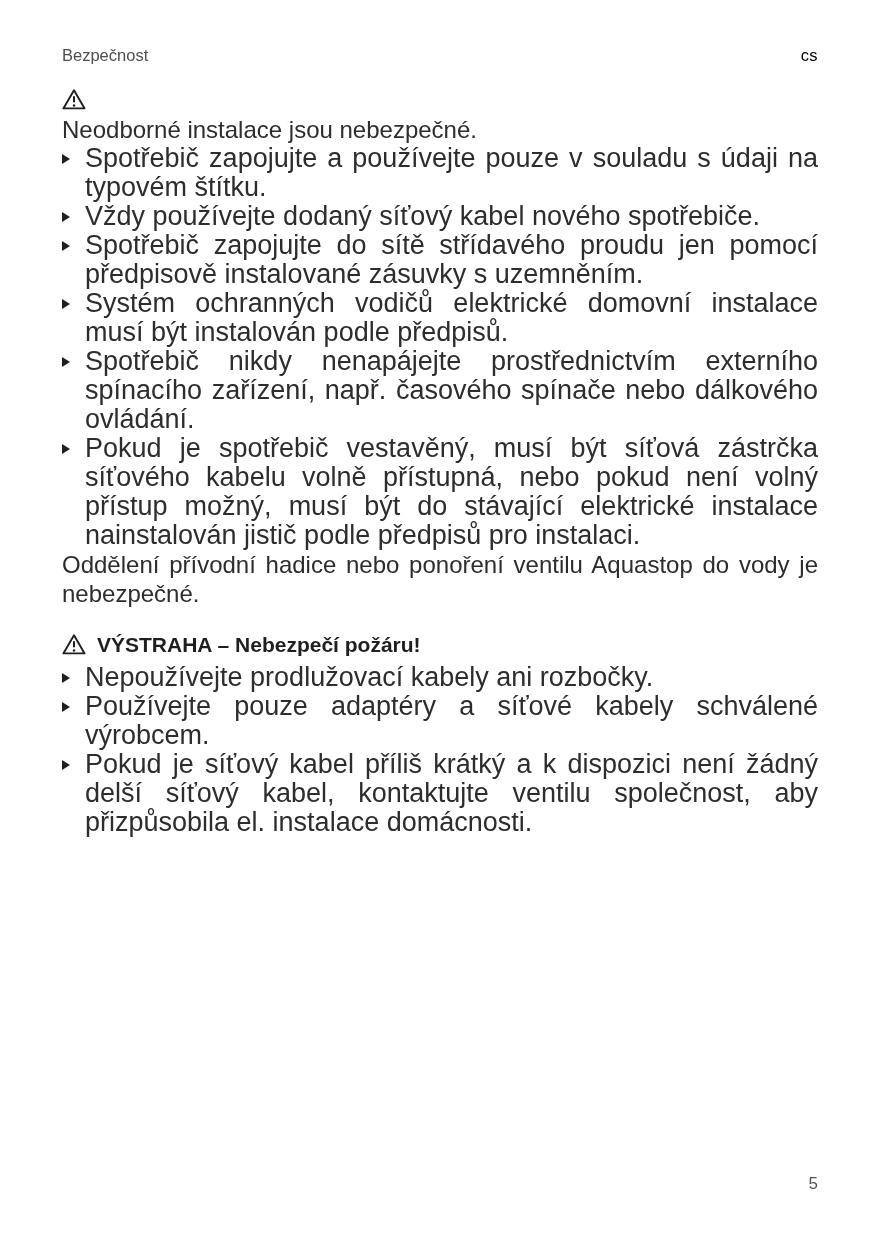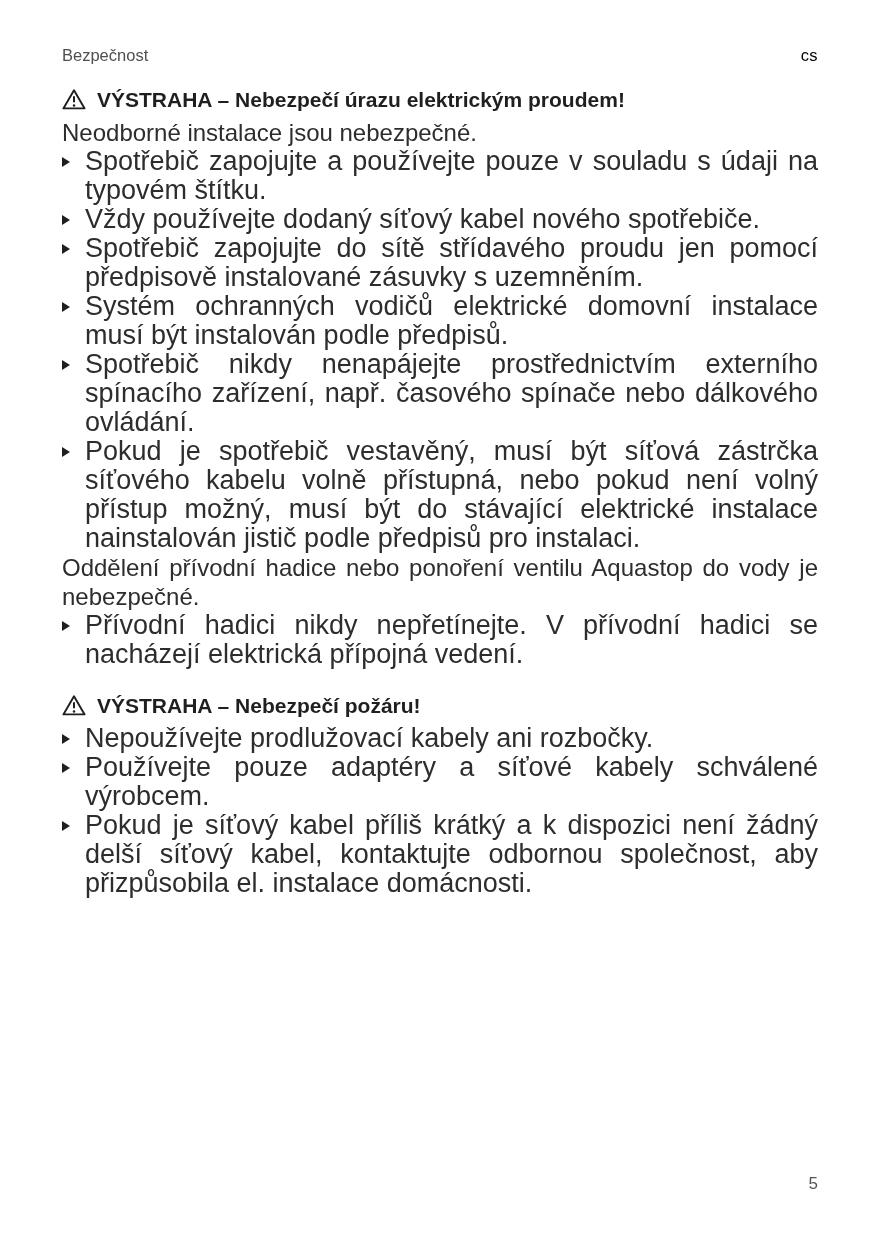--- a/index.html
+++ b/index.html
@@ -91,21 +91,20 @@
 
   <section class="section">
     <h1 class="warn-heading">
       <span class="warn-icon">
         <svg width="24" height="23" viewBox="0 0 24 23" aria-hidden="true">
           <path d="M12 2.2 L22.6 20.4 L1.4 20.4 Z" fill="none" stroke="#1f1f1f" stroke-width="1.9" stroke-linejoin="round"></path>
           <line x1="12" y1="8.2" x2="12" y2="14.2" stroke="#1f1f1f" stroke-width="2"></line>
           <circle cx="12" cy="17.4" r="1.25" fill="#1f1f1f"></circle>
         </svg>
       </span>
-      <span>VÝSTRAHA – Nebezpečí úrazu elektrickým proudem!</span>
     </h1>
 
     <p class="para">Neodborné instalace jsou nebezpečné.</p>
 
     <div class="bullet">
       <span class="marker-col">
           <span class="marker"></span>
         </span>
       <span class="btext">Spotřebič zapojujte a používejte pouze v souladu s údaji na typovém štítku.</span>
     </div>
@@ -135,26 +134,20 @@
     </div>
     <div class="bullet">
       <span class="marker-col">
           <span class="marker"></span>
         </span>
       <span class="btext">Pokud je spotřebič vestavěný, musí být síťová zástrčka síťového kabelu volně přístupná, nebo pokud není volný přístup možný, musí být do stávající elektrické instalace nainstalován jistič podle předpisů pro instalaci.</span>
     </div>
 
     <p class="para">Oddělení přívodní hadice nebo ponoření ventilu Aquastop do vody je nebezpečné.</p>
 
-    <div class="bullet">
-      <span class="marker-col">
-          <span class="marker"></span>
-        </span>
-      <span class="btext">Přívodní hadici nikdy nepřetínejte. V přívodní hadici se nacházejí elektrická přípojná vedení.</span>
-    </div>
   </section>
 
   <section class="section">
     <h1 class="warn-heading">
       <span class="warn-icon">
         <svg width="24" height="23" viewBox="0 0 24 23" aria-hidden="true">
           <path d="M12 2.2 L22.6 20.4 L1.4 20.4 Z" fill="none" stroke="#1f1f1f" stroke-width="1.9" stroke-linejoin="round"></path>
           <line x1="12" y1="8.2" x2="12" y2="14.2" stroke="#1f1f1f" stroke-width="2"></line>
           <circle cx="12" cy="17.4" r="1.25" fill="#1f1f1f"></circle>
         </svg>
@@ -172,19 +165,19 @@
     <div class="bullet">
       <span class="marker-col">
           <span class="marker"></span>
         </span>
       <span class="btext">Používejte pouze adaptéry a síťové kabely schválené výrobcem.</span>
     </div>
     <div class="bullet">
       <span class="marker-col">
           <span class="marker"></span>
         </span>
-      <span class="btext">Pokud je síťový kabel příliš krátký a k dispozici není žádný delší síťový kabel, kontaktujte odbornou společnost, aby přizpůsobila el. instalace domácnosti.</span>
+      <span class="btext">Pokud je síťový kabel příliš krátký a k dispozici není žádný delší síťový kabel, kontaktujte ventilu společnost, aby přizpůsobila el. instalace domácnosti.</span>
     </div>
   </section>
 
   <div class="page-number">5</div>
 
 </div>
 
 </body></html>

